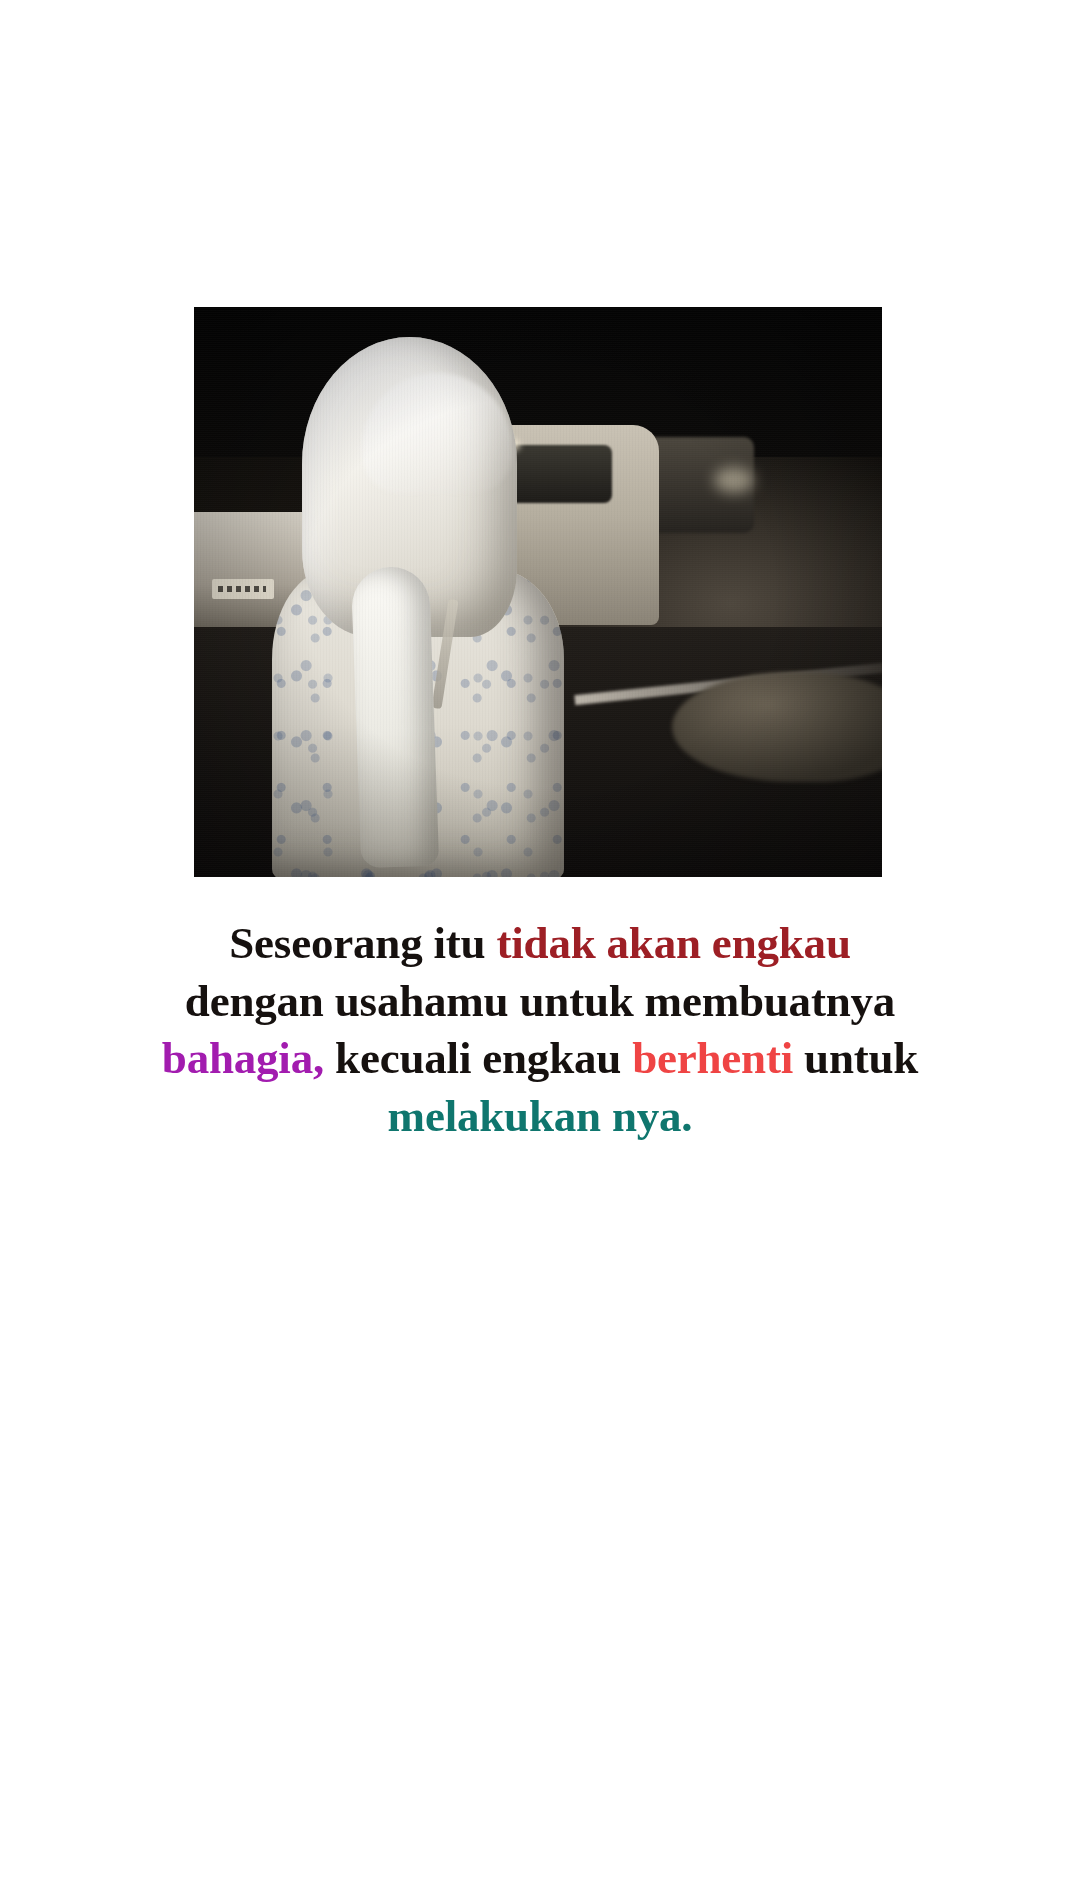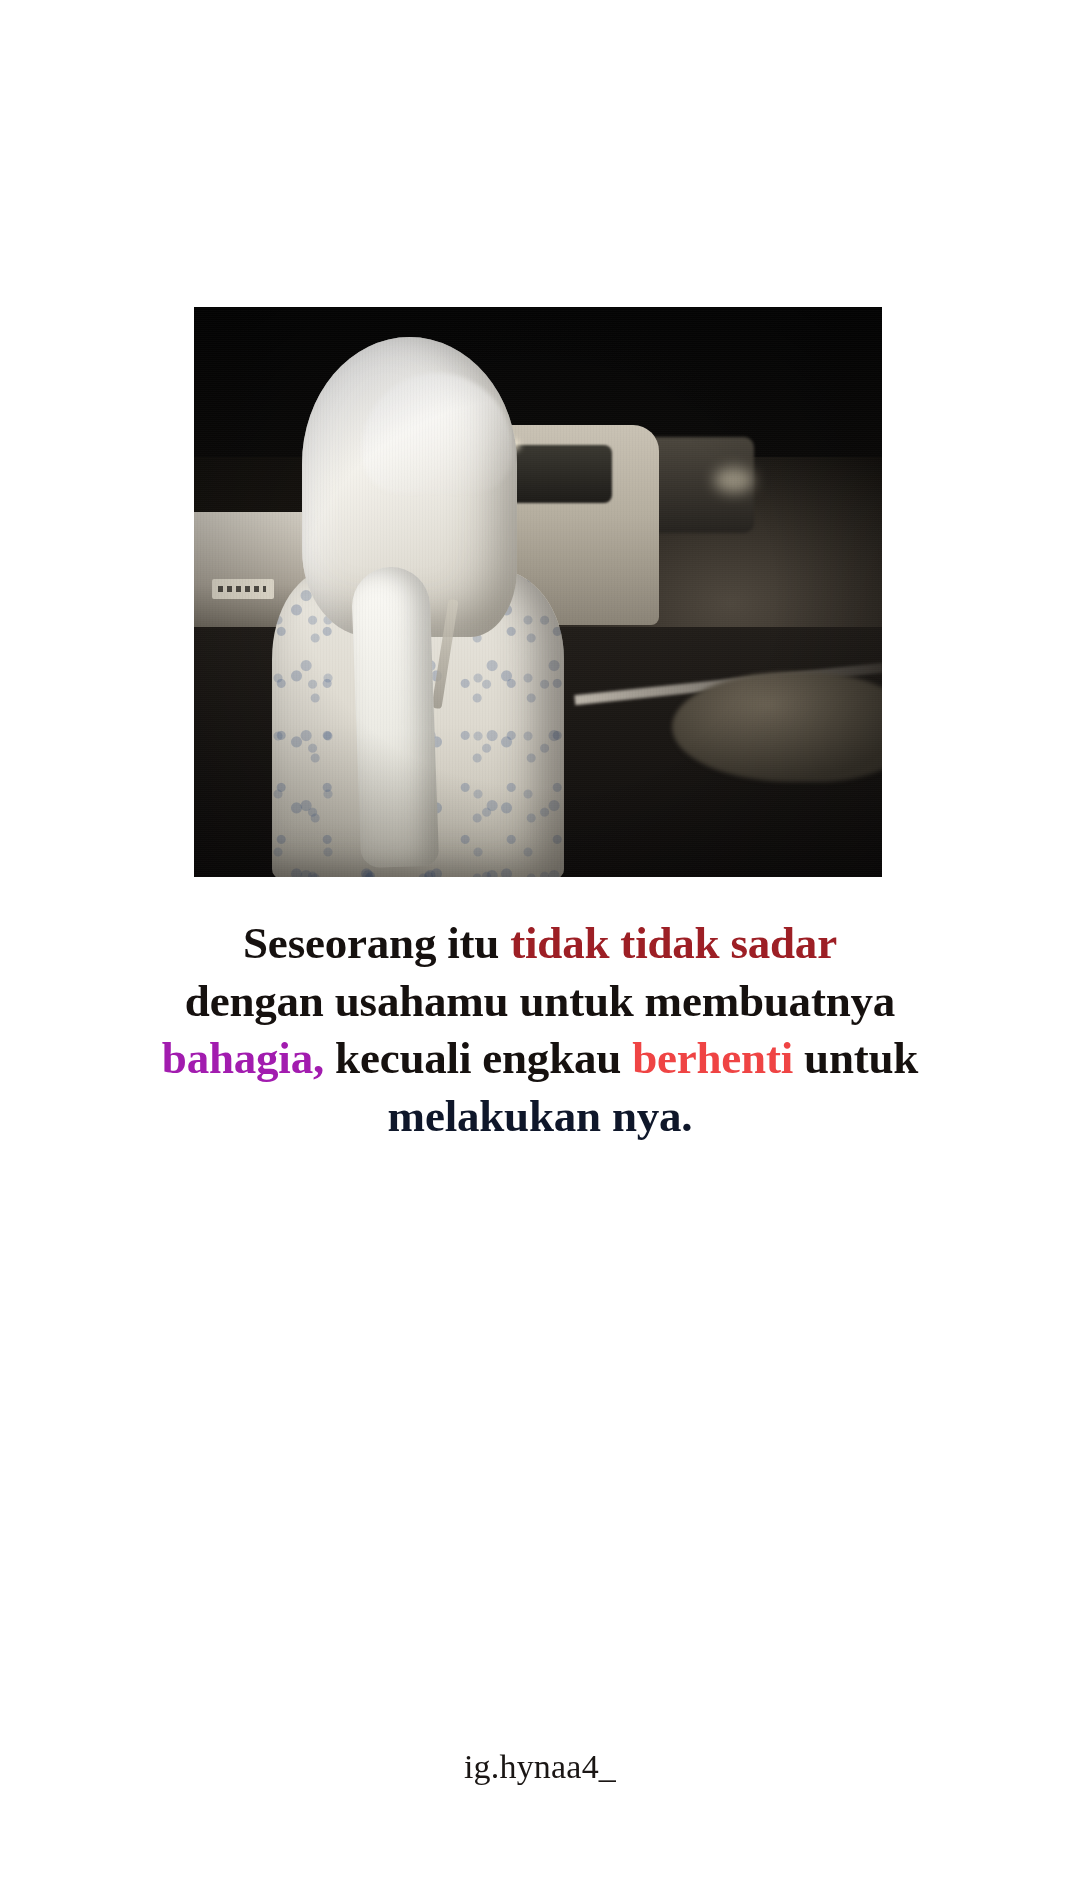--- a/index.html
+++ b/index.html
@@ -281,21 +281,20 @@
         <div class="strap"></div>
         <div class="hijab-tail"></div>
       </div>
 
       <div class="vignette"></div>
       <div class="grain"></div>
     </div>
   </div>
 
   <div class="caption">
-      <span class="ln"><span>Seseorang itu </span><span class="hl" style="color: rgb(157, 31, 37);">tidak tidak sadar</span></span>
+      <span class="ln"><span>Seseorang itu </span><span class="hl" style="color: rgb(157, 31, 37);">tidak akan engkau</span></span>
       <span class="ln"><span>dengan usahamu untuk membuatnya</span></span>
       <span class="ln"><span class="hl" style="color: #a21caf;">bahagia,</span><span> kecuali engkau </span><span class="hl" style="color: #ef4444;">berhenti</span><span> untuk</span></span>
-      <span class="ln"><span class="hl" style="color: #0f172a;">melakukan nya.</span></span>
+      <span class="ln"><span class="hl" style="color: #0f766e;">melakukan nya.</span></span>
     </div>
 
-  <div class="handle">ig.hynaa4_</div>
 
 </div>
 
 </body></html>

